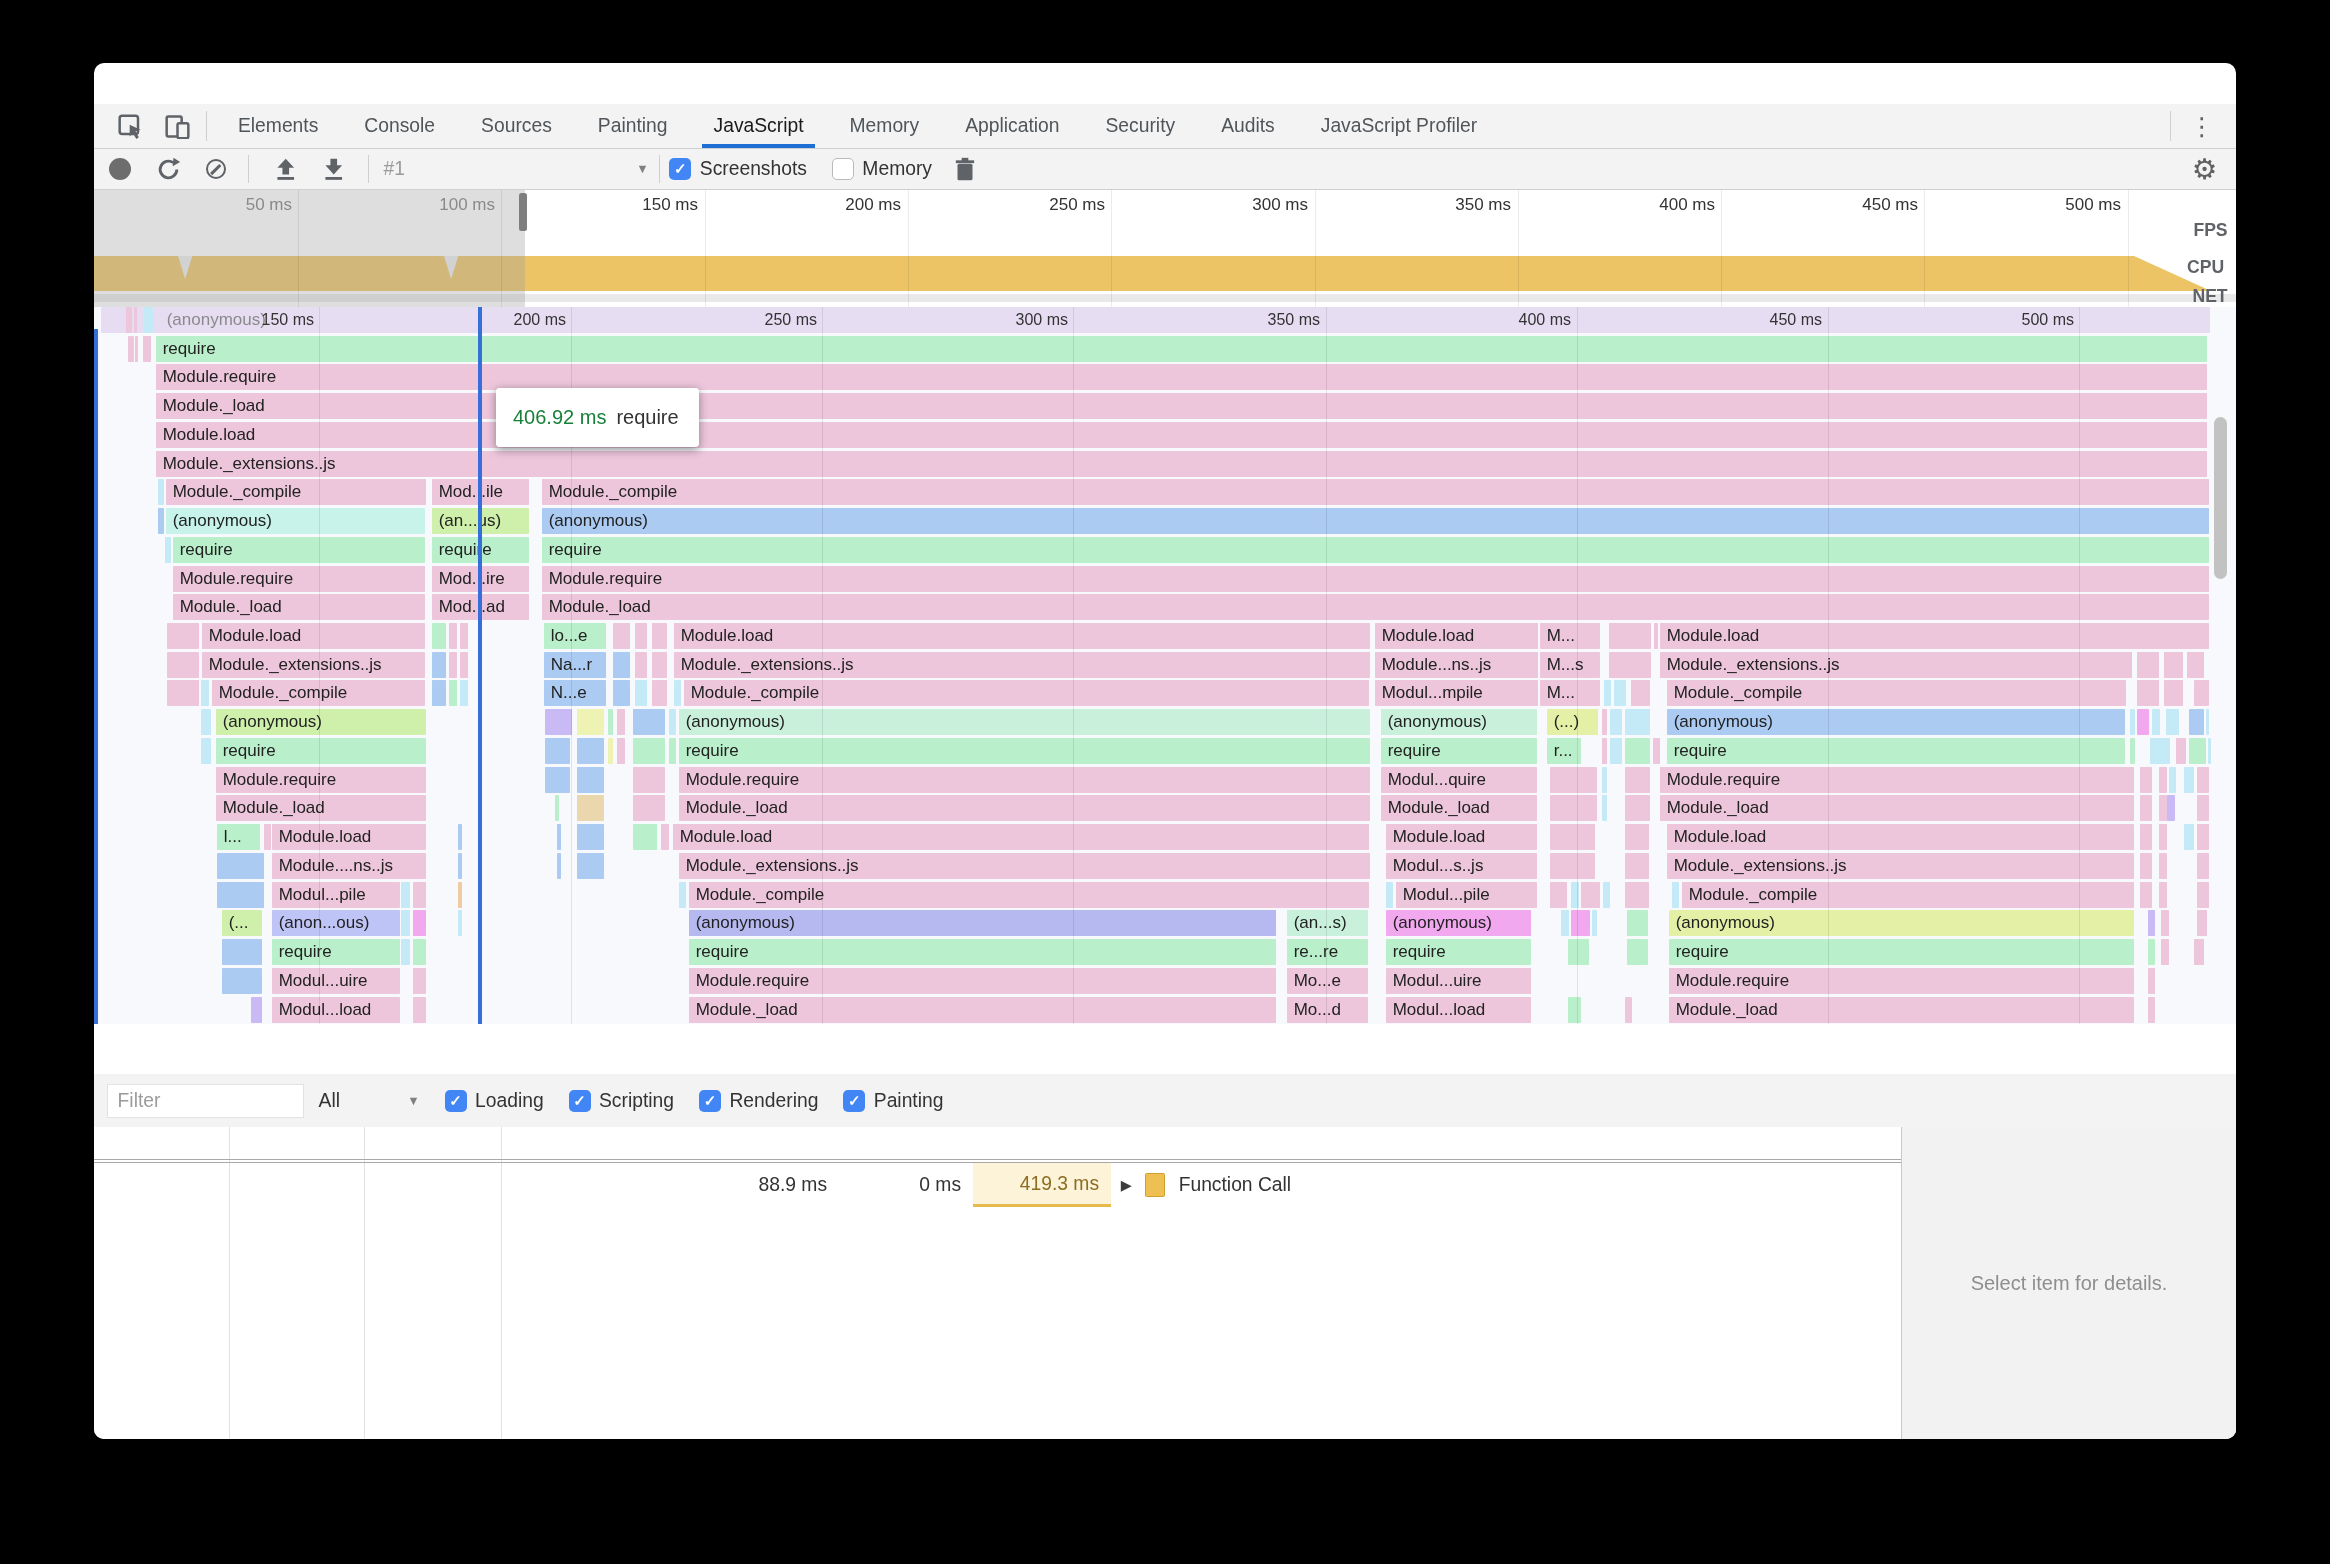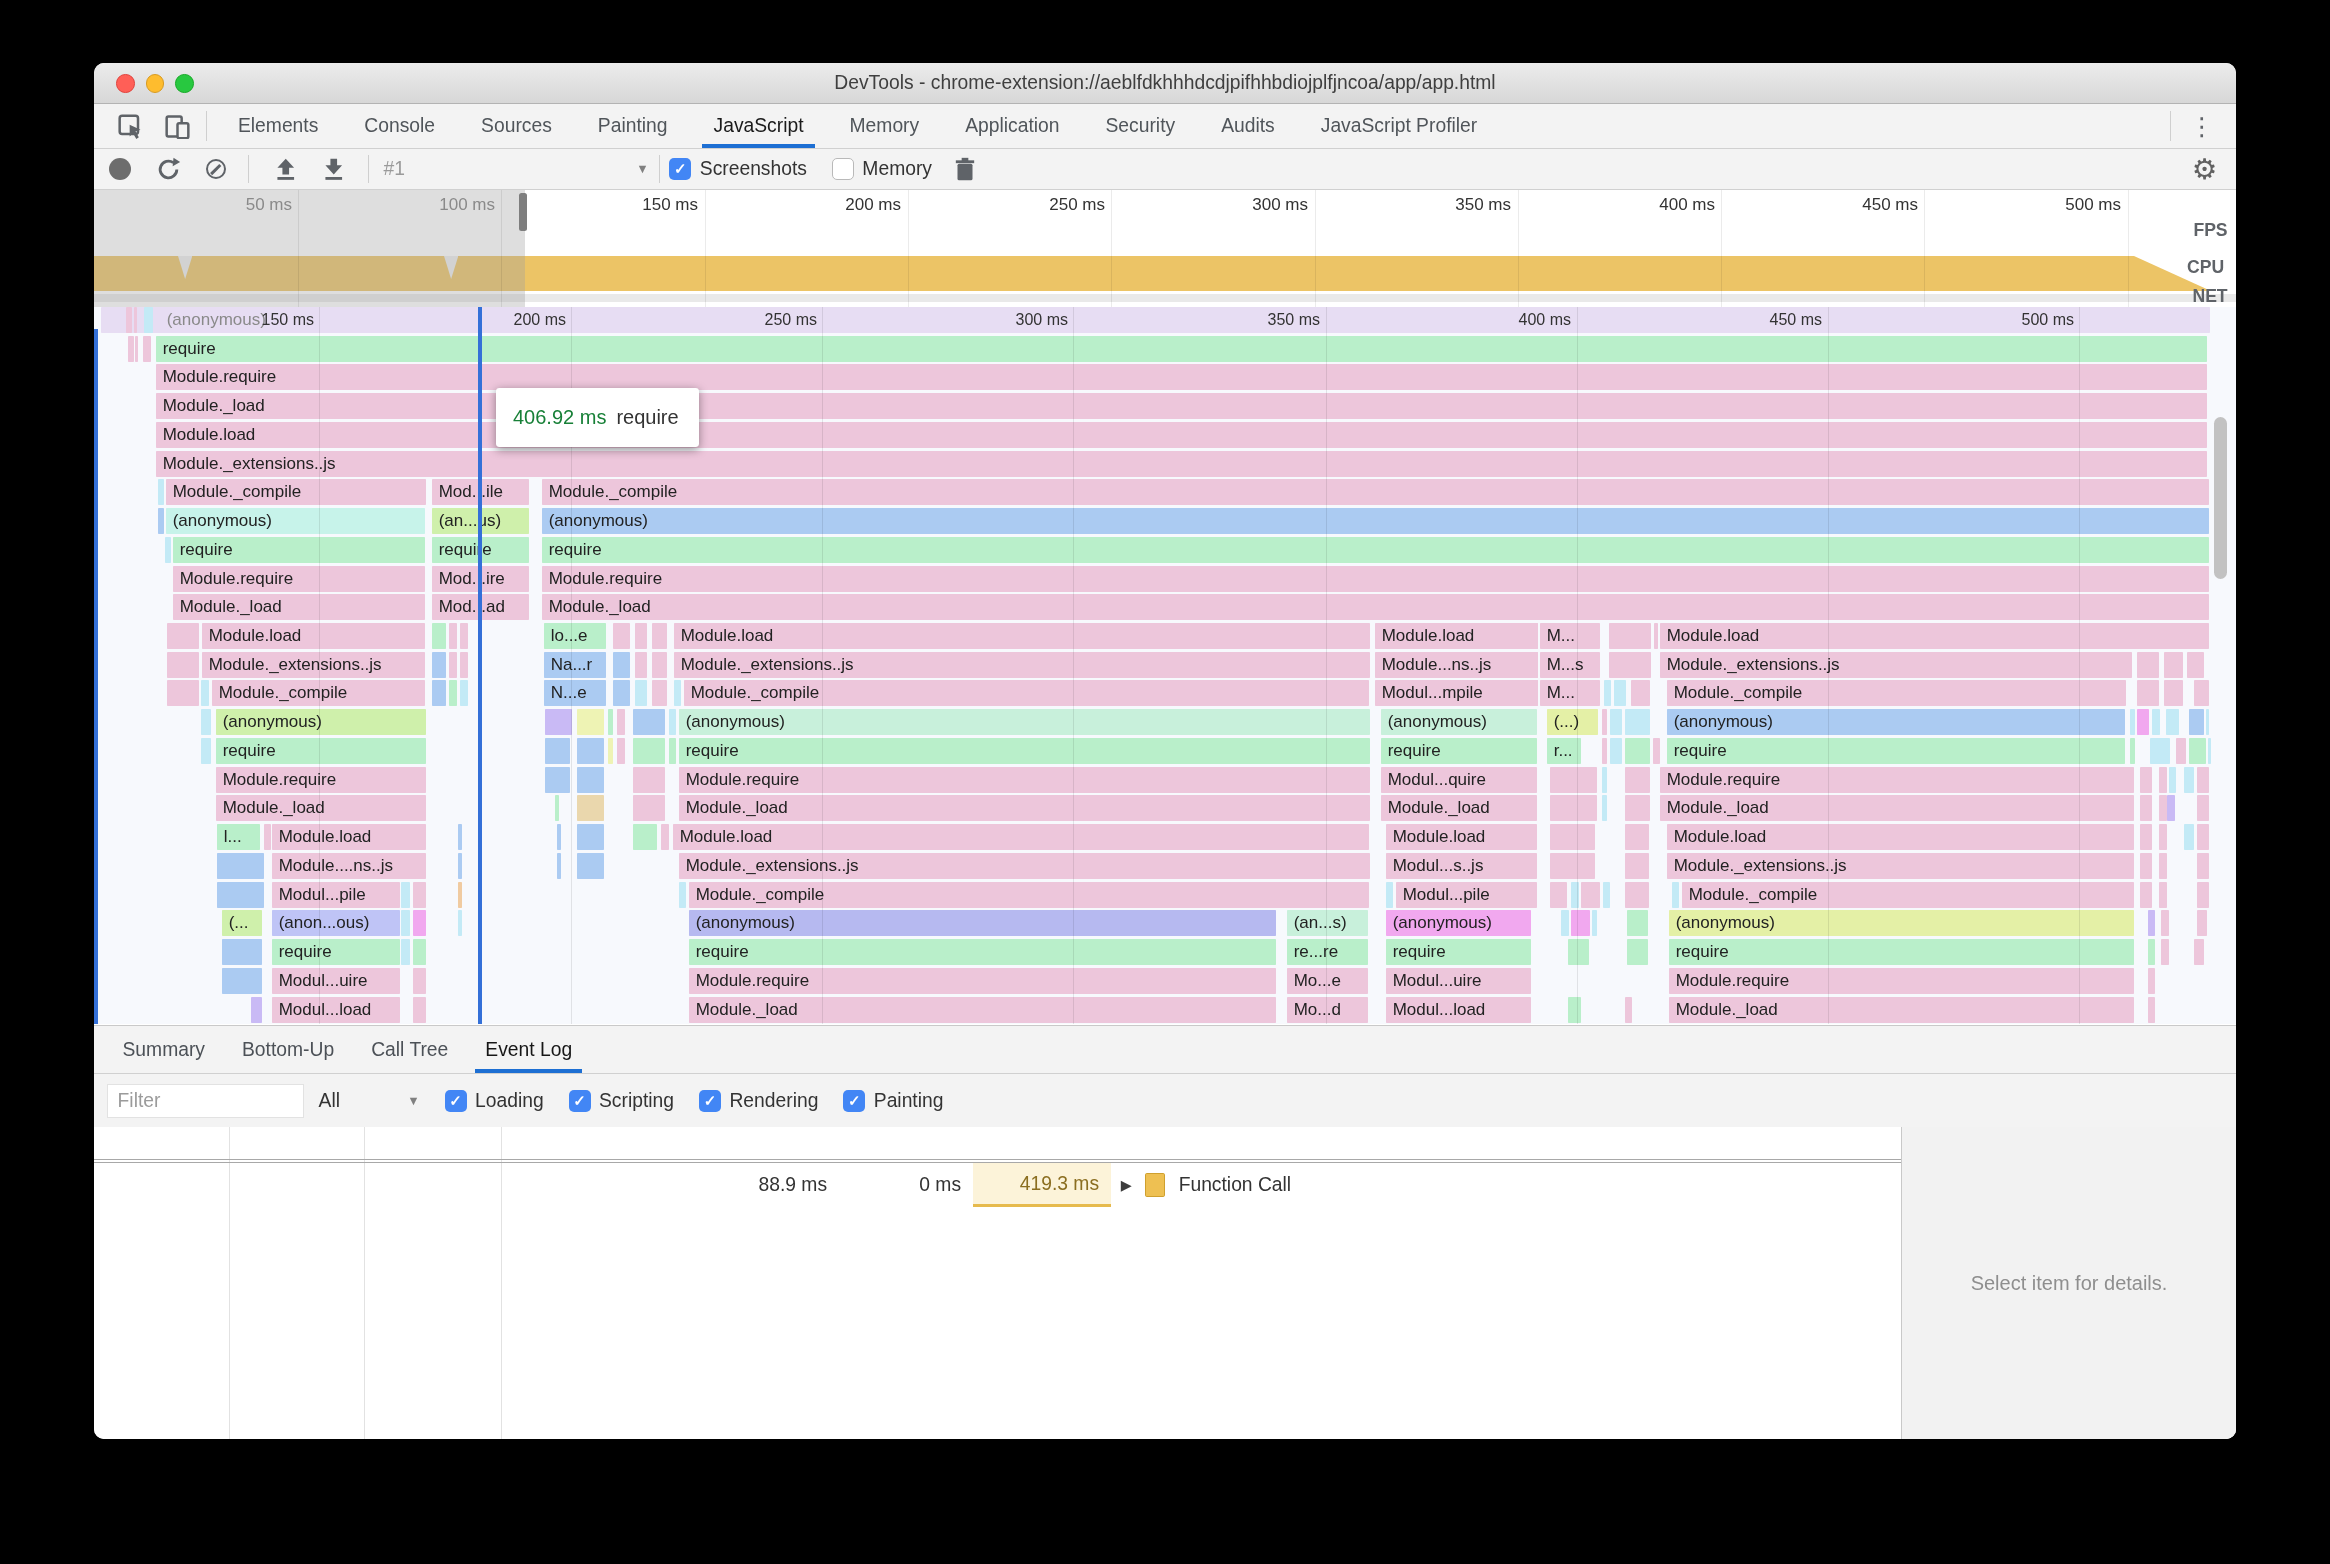--- a/index.html
+++ b/index.html
@@ -103,28 +103,20 @@
            display:flex;align-items:center;justify-content:center;}
   .details-text{font-size:20px;color:#8e8e8e;}
   svg{display:block;}
 </style>
 </head>
 <body>
 
 <div class="stage">
   <div class="window">
 
-    <div class="titlebar">
-      <div class="lights">
-        <div class="light red"></div>
-        <div class="light yellow"></div>
-        <div class="light green"></div>
-      </div>
-      <div class="title-text">DevTools - chrome-extension://aeblfdkhhhdcdjpifhhbdiojplfjncoa/app/app.html</div>
-    </div>
 
     <div class="maintabs">
       <div class="mt-icons">
         <div class="icon-btn">
           <svg width="25" height="25" viewBox="0 0 30 30">
             <rect x="2" y="2" width="22" height="22" rx="3" fill="none" stroke="#5f6368" stroke-width="3"></rect>
             <path d="M14 13 L27 19 L21 21 L25 28 L22 30 L18 23 L14 27 Z" fill="#5f6368"></path>
           </svg>
         </div>
         <div class="icon-btn">
@@ -740,26 +732,20 @@
         </div>
       <div class="blue-line" style="left:0;top:22px;height:696px;"></div>
       <div class="blue-line" style="left:384px;top:0;height:717px;"></div>
       <div class="tooltip">
         <span class="tt-time">406.92 ms</span>
         <span class="tt-name">require</span>
       </div>
       <div class="f-scroll"></div>
     </div>
 
-    <div class="ptabs">
-      <div class="ptab">Summary</div>
-      <div class="ptab">Bottom-Up</div>
-      <div class="ptab">Call Tree</div>
-      <div class="ptab sel">Event Log</div>
-    </div>
 
     <div class="filterrow">
       <input class="filter-input" placeholder="Filter" style="">
       <div class="all-dd">
         <span class="all-label">All</span>
         <span class="caret">▼</span>
       </div>
       <div class="fcheck">
         <div class="cb">✓</div>
         <span class="cb-label">Loading</span>

